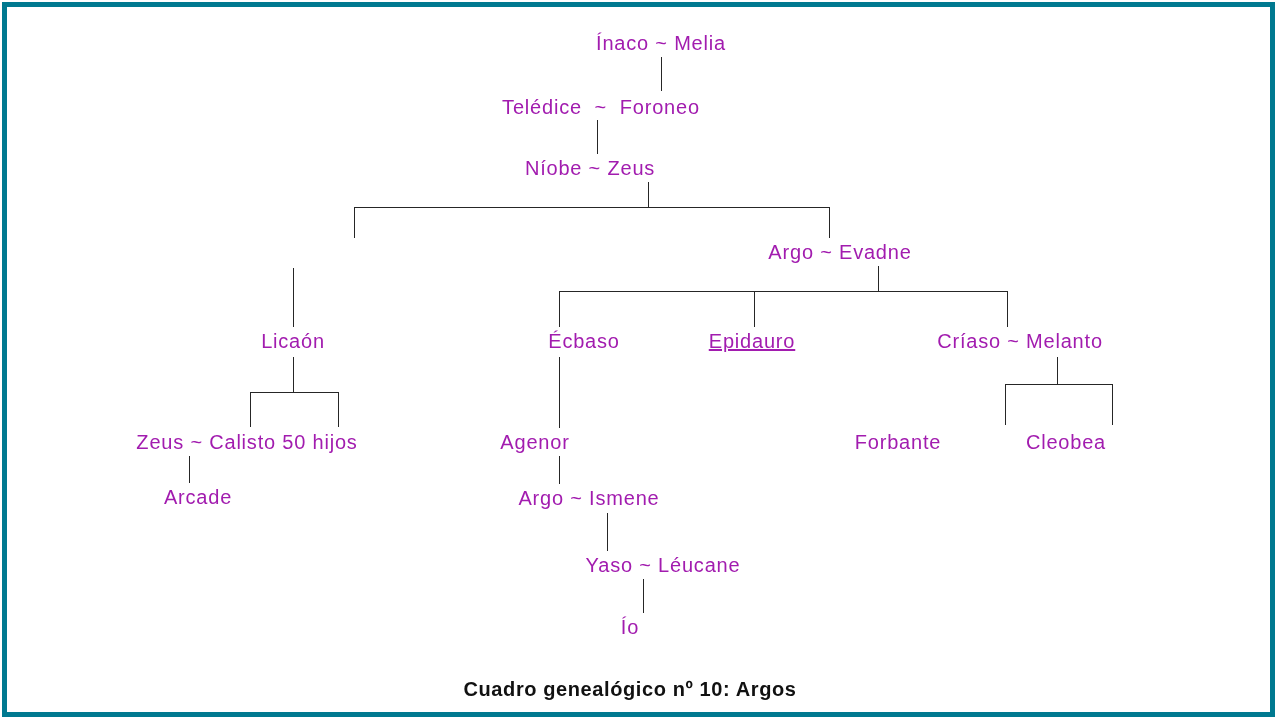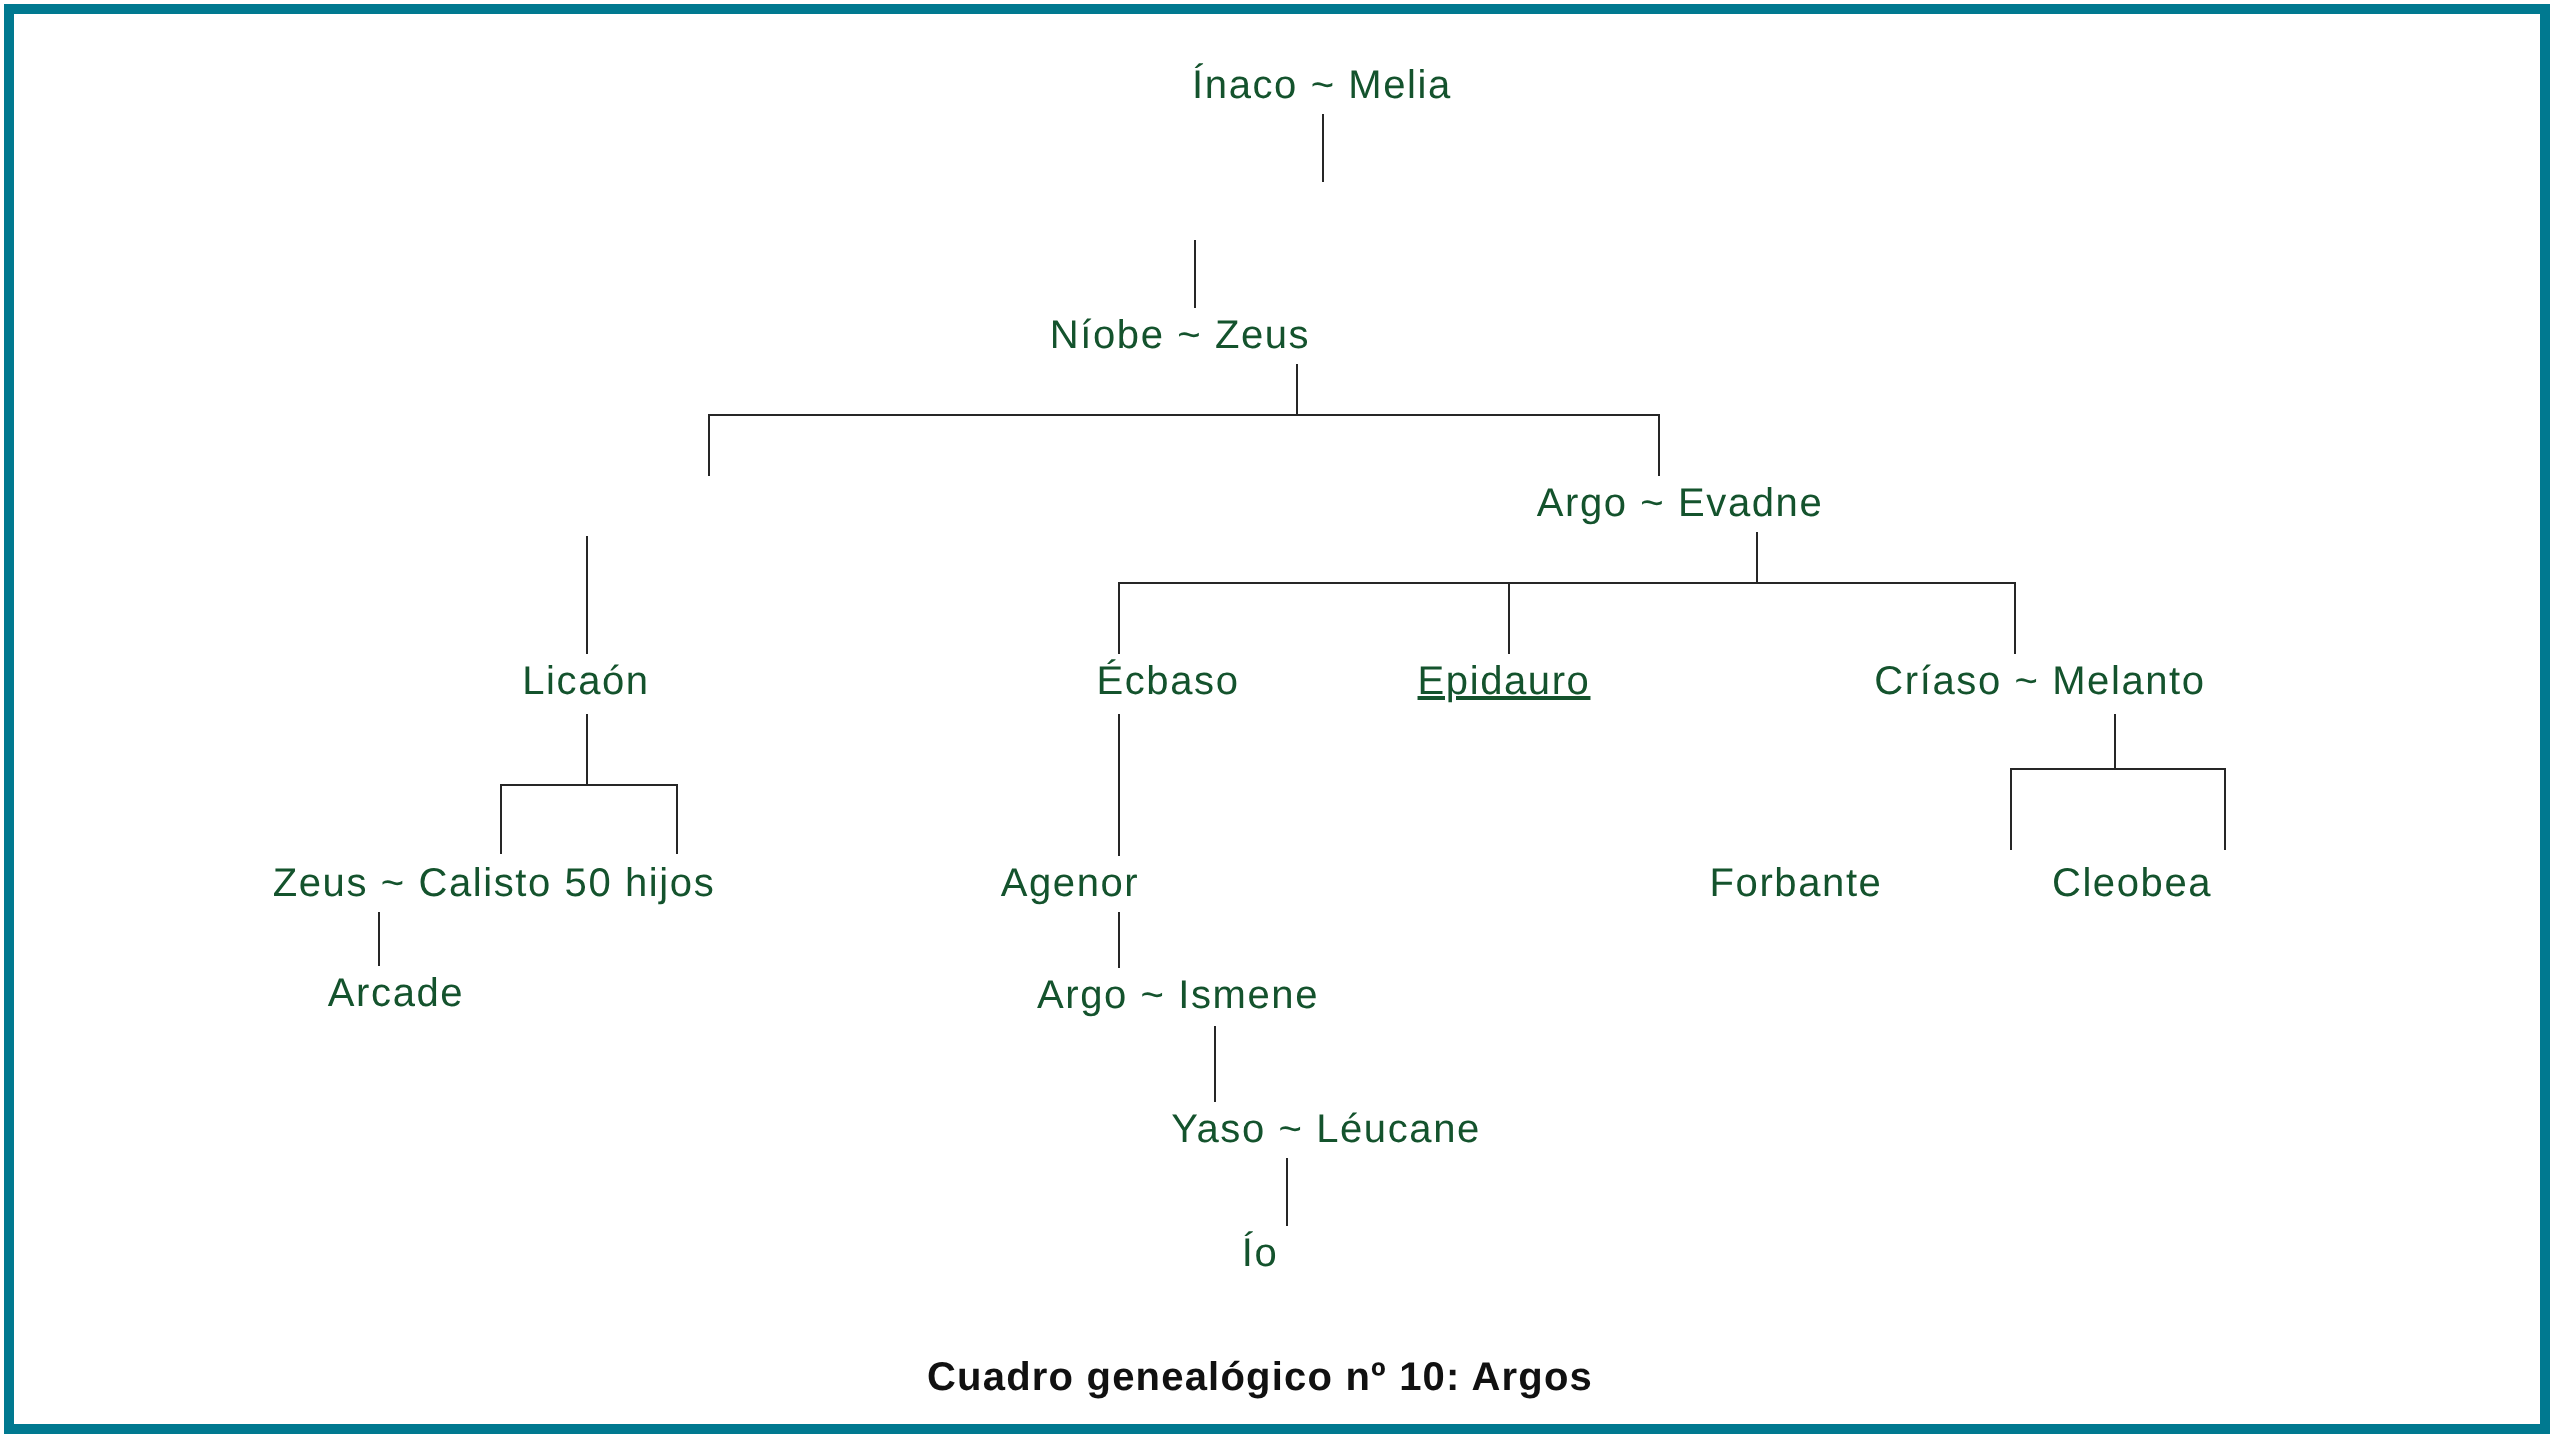--- a/index.html
+++ b/index.html
@@ -14,21 +14,21 @@
     position:absolute;
     left:2px;top:2px;right:2px;bottom:2px;
     border:5px solid #007990;
     box-sizing:border-box;
   }
   .node{
     position:absolute;
     transform:translateX(-50%);
     font-size:20px;
     letter-spacing:0.8px;
-    color:#14532d;
+    color:#a21caf;
     white-space:pre;
     line-height:24px;
   }
   .caption{
     position:absolute;
     transform:translateX(-50%);
     font-size:20px;
     font-weight:bold;
     letter-spacing:0.6px;
     color:#111111;
@@ -40,20 +40,21 @@
   .h{height:1.4px;}
 </style>
 </head>
 <body>
 
 <div id="stage">
   <div id="frame"></div>
 
   <div class="node" style="left:661px;top:31px;">Ínaco ~ Melia</div>
 
+  <div class="node" style="left:601px;top:95px;">Telédice  ~  Foroneo</div>
 
   <div class="node" style="left:590px;top:156px;">Níobe ~ Zeus</div>
 
   <div class="node" style="left:840px;top:240px;text-align:right;">Argo ~ Evadne</div>
 
   <div class="node" style="left:293px;top:329px;">Licaón</div>
   <div class="node" style="left:556px;top:329px;margin-left:28px;">Écbaso</div>
   <div class="node" style="left:752px;top:329px;text-decoration:underline;">Epidauro</div>
   <div class="node" style="left:1020px;top:329px;">Críaso ~ Melanto</div>
 

